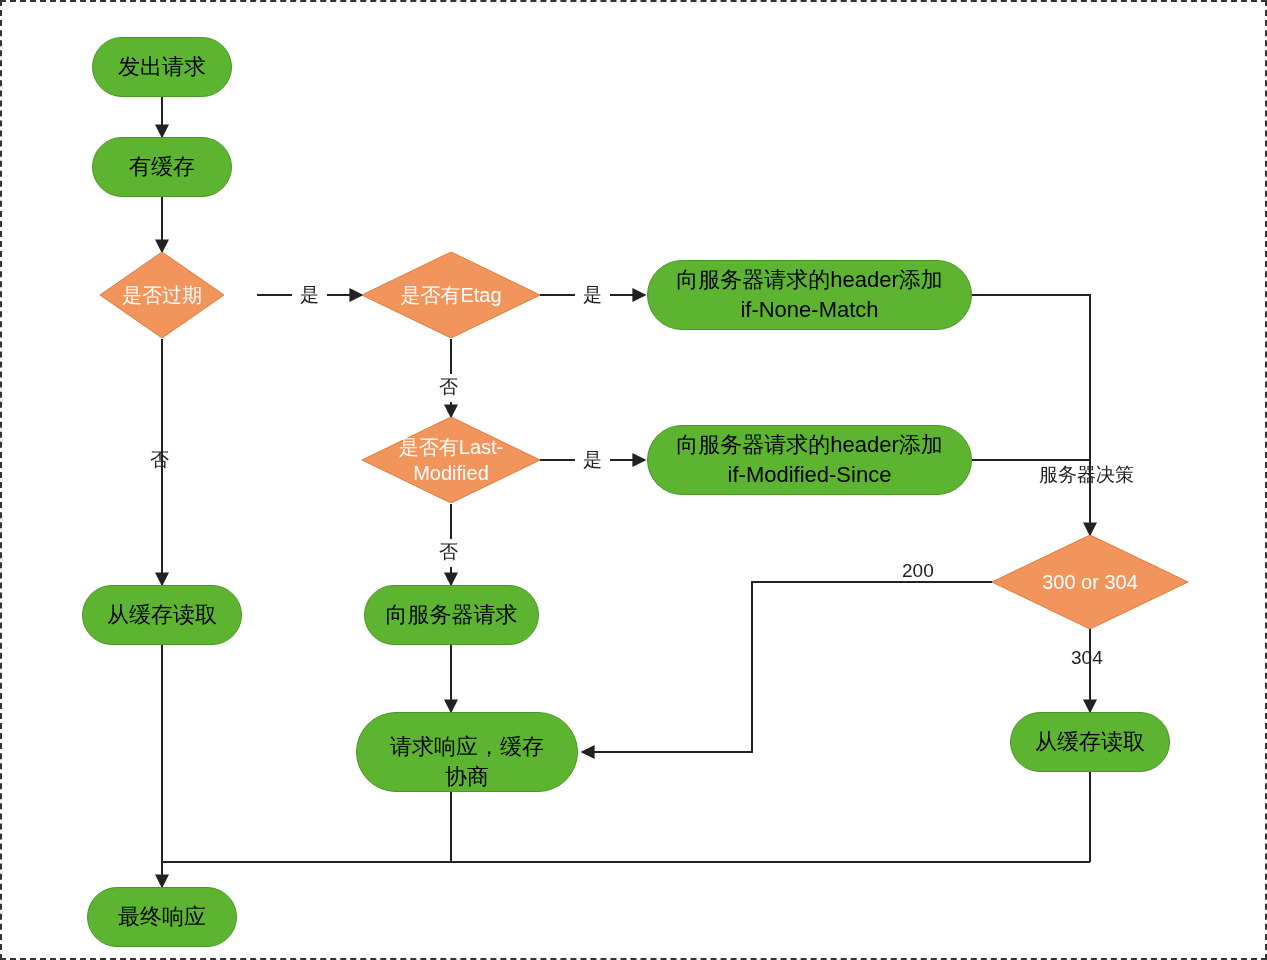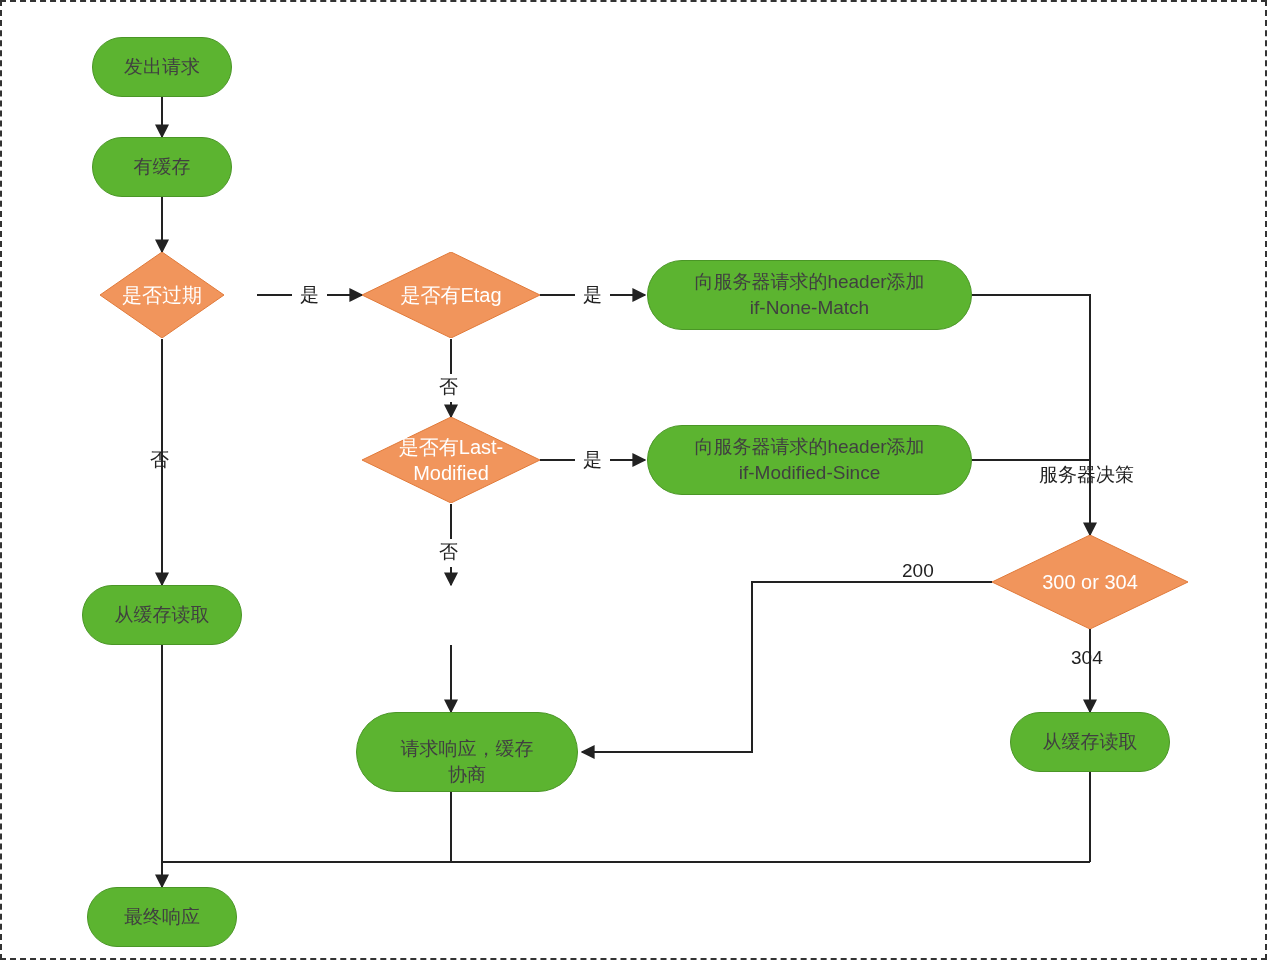--- a/index.html
+++ b/index.html
@@ -1,18 +1,18 @@
 <!DOCTYPE html>
 <html><head>
 <meta charset="utf-8">
 <style>
   html,body{margin:0;padding:0;}
   body{font-family:-apple-system,BlinkMacSystemFont,"Segoe UI","PingFang SC","Microsoft YaHei",sans-serif;background:#fff;}
   .canvas{position:relative;width:1267px;height:960px;box-sizing:border-box;border:2px dashed #333;}
-  .node{position:absolute;display:flex;align-items:center;justify-content:center;text-align:center;color:#404040;font-size:19px;line-height:1.35;padding:4px 10px;box-sizing:border-box;}
+  .node{position:absolute;display:flex;align-items:center;justify-content:center;text-align:center;color:#000000;font-size:22px;line-height:1.35;padding:4px 10px;box-sizing:border-box;}
   .pill{background:#5cb430;border-radius:999px;border:1px solid #4a9626;}
   .diamond-wrap{position:absolute;}
   .diamond-label{position:absolute;left:50%;top:50%;transform:translate(-50%,-50%);color:#fff;font-size:20px;line-height:1.3;text-align:center;white-space:nowrap;}
   .diamond-label.wrap{white-space:normal;width:140px;}
   .lbl{position:absolute;font-size:19px;color:#222;}
   svg.edges{position:absolute;left:0;top:0;width:1267px;height:960px;pointer-events:none;}
 </style>
 </head>
 <body>
 
@@ -84,20 +84,23 @@
 
   <div class="node pill" style="left:645px;top:423px;width:325px;height:70px;">
       <span style="white-space:pre-line;">向服务器请求的header添加
 if-Modified-Since</span>
     </div>
 
   <div class="node pill" style="left:80px;top:583px;width:160px;height:60px;">
       <span>从缓存读取</span>
     </div>
 
+  <div class="node pill" style="left:362px;top:583px;width:175px;height:60px;">
+      <span>向服务器请求</span>
+    </div>
 
   <div class="node pill" style="left:354px;top:710px;width:222px;height:80px;">
       <span style="white-space:pre-line;margin-top:20px;">请求响应，缓存
 协商</span>
     </div>
 
   <div class="node pill" style="left:1008px;top:710px;width:160px;height:60px;">
       <span>从缓存读取</span>
     </div>
 

